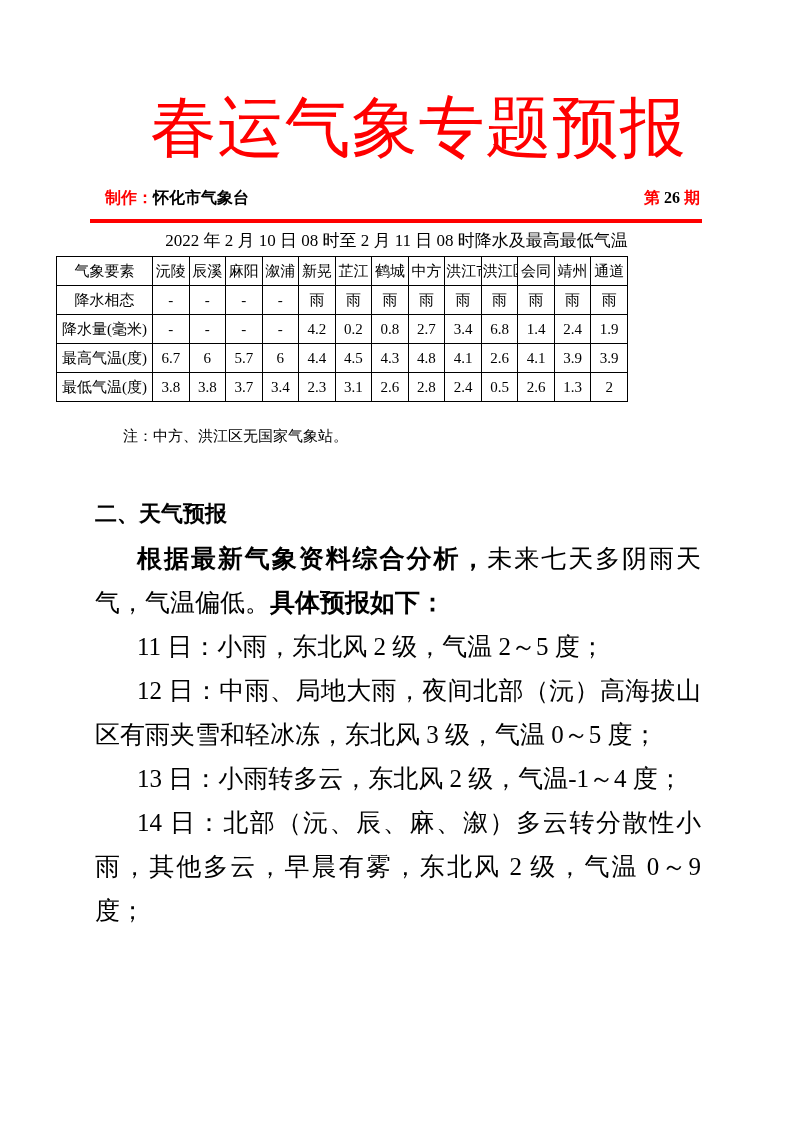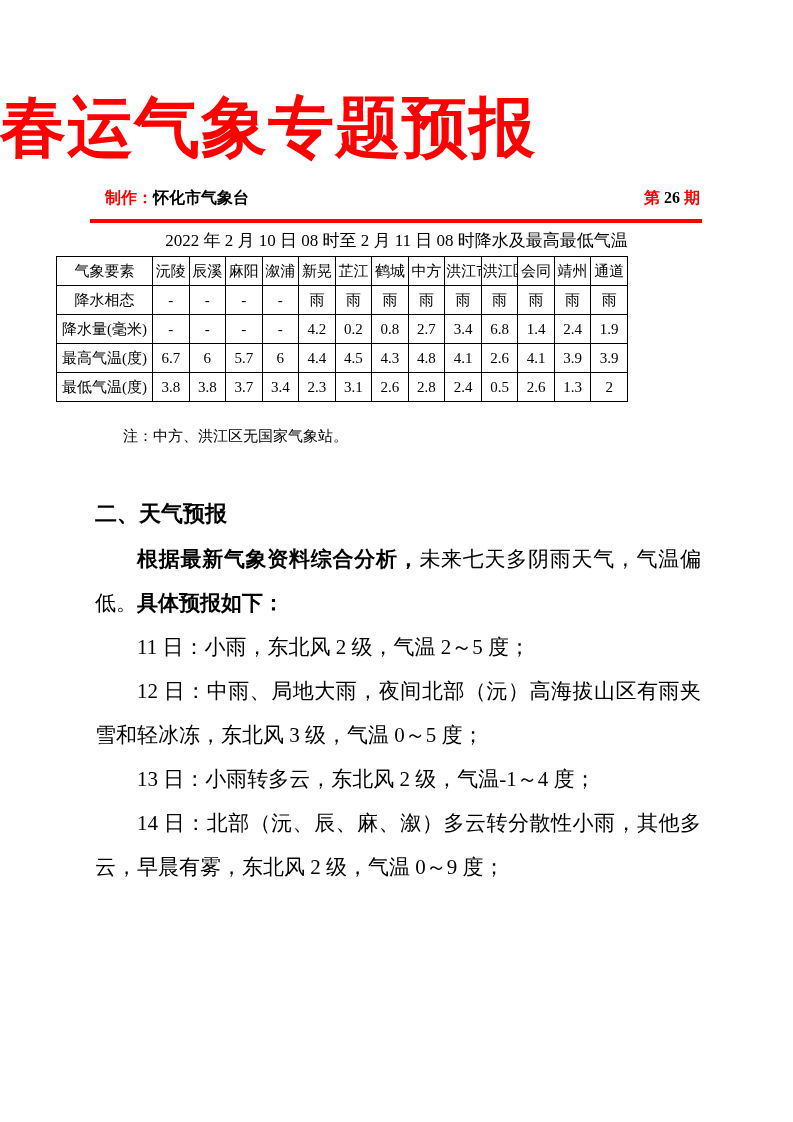--- a/index.html
+++ b/index.html
@@ -10,26 +10,28 @@
     position: relative;
     width: 793px;
     height: 1122px;
     margin: 0 auto;
     background: #ffffff;
     color: #000;
     overflow: hidden;
   }
   .doc-title {
     margin-top: 82px;
+    text-align: center;
     font-size: 66px;
     line-height: 1.4;
-    font-weight: bold;
+    font-weight: normal;
     color: var(--accent, #ff0000);
     letter-spacing: 1px;
     white-space: nowrap;
+    margin-left: 44px;
   }
   .meta-row {
     display: flex;
     justify-content: space-between;
     align-items: baseline;
     margin: 14px 93px 0 105px;
     font-size: 16px;
     font-weight: bold;
     line-height: 1.3;
   }
@@ -71,21 +73,21 @@
   }
   .note {
     margin: 24px 0 0 123px;
     font-size: 15px;
     line-height: 1.4;
   }
   .s-heading.second { margin-top: 52px; }
   .body-block {
     margin: 8px 92px 0 95px;
     width: 606px;
-    font-size: 21px;
+    font-size: 25px;
     line-height: 44px;
     text-align: justify;
   }
   .body-block p { text-indent: 42px; margin: 0; }
   .bold { font-weight: bold; }
 </style>
 </head>
 <body>
 
 <div class="page">

